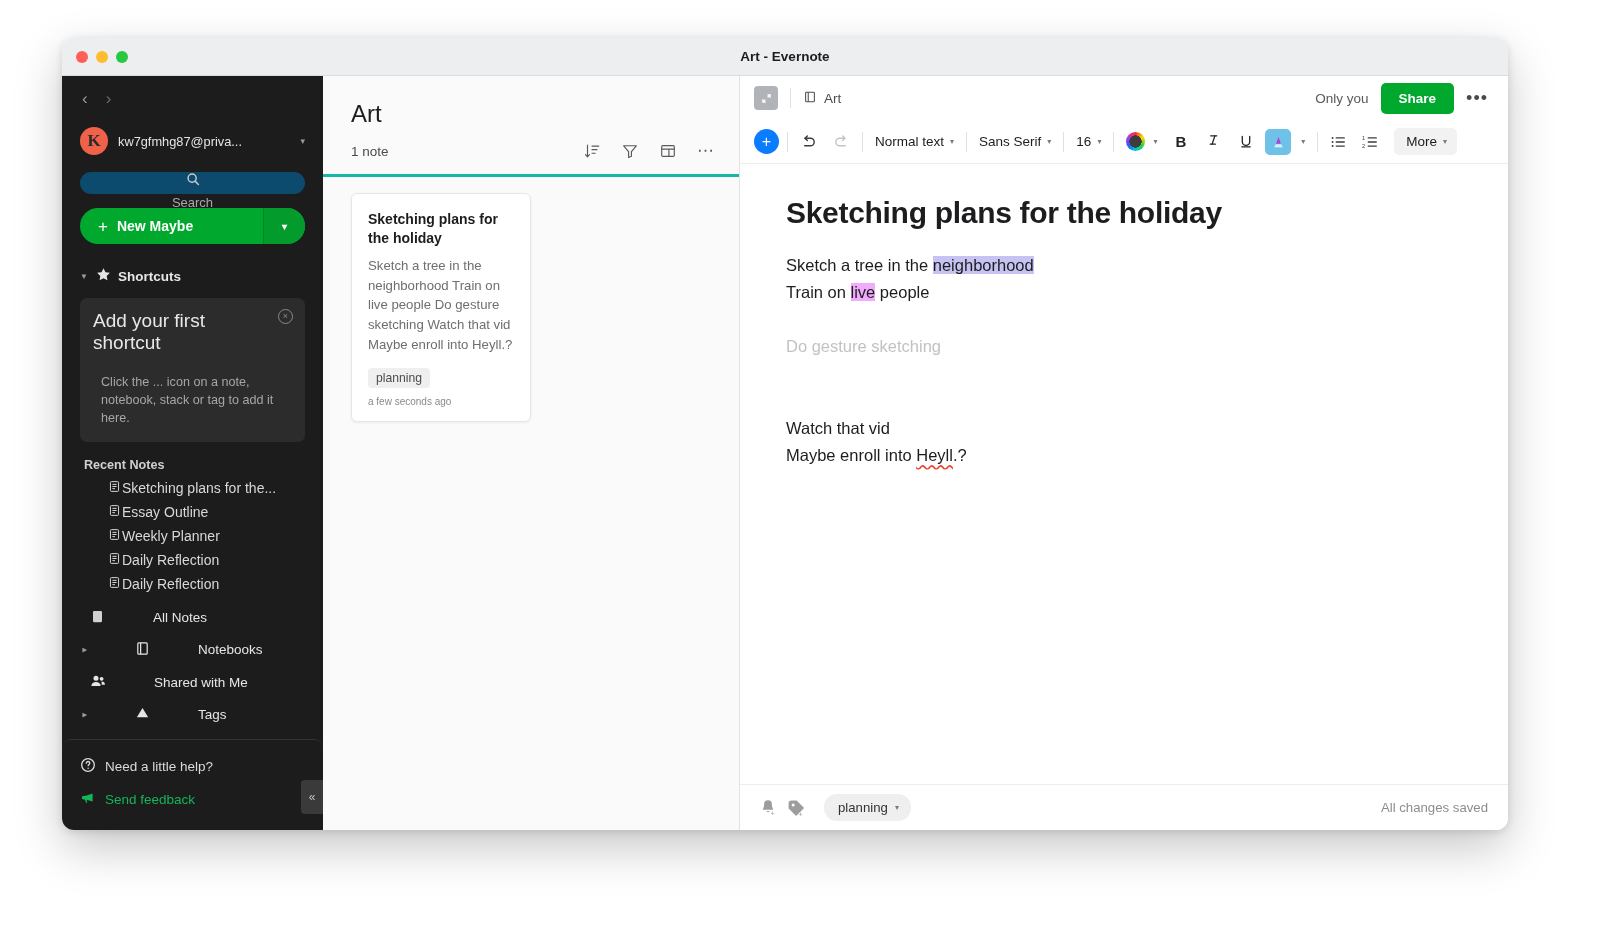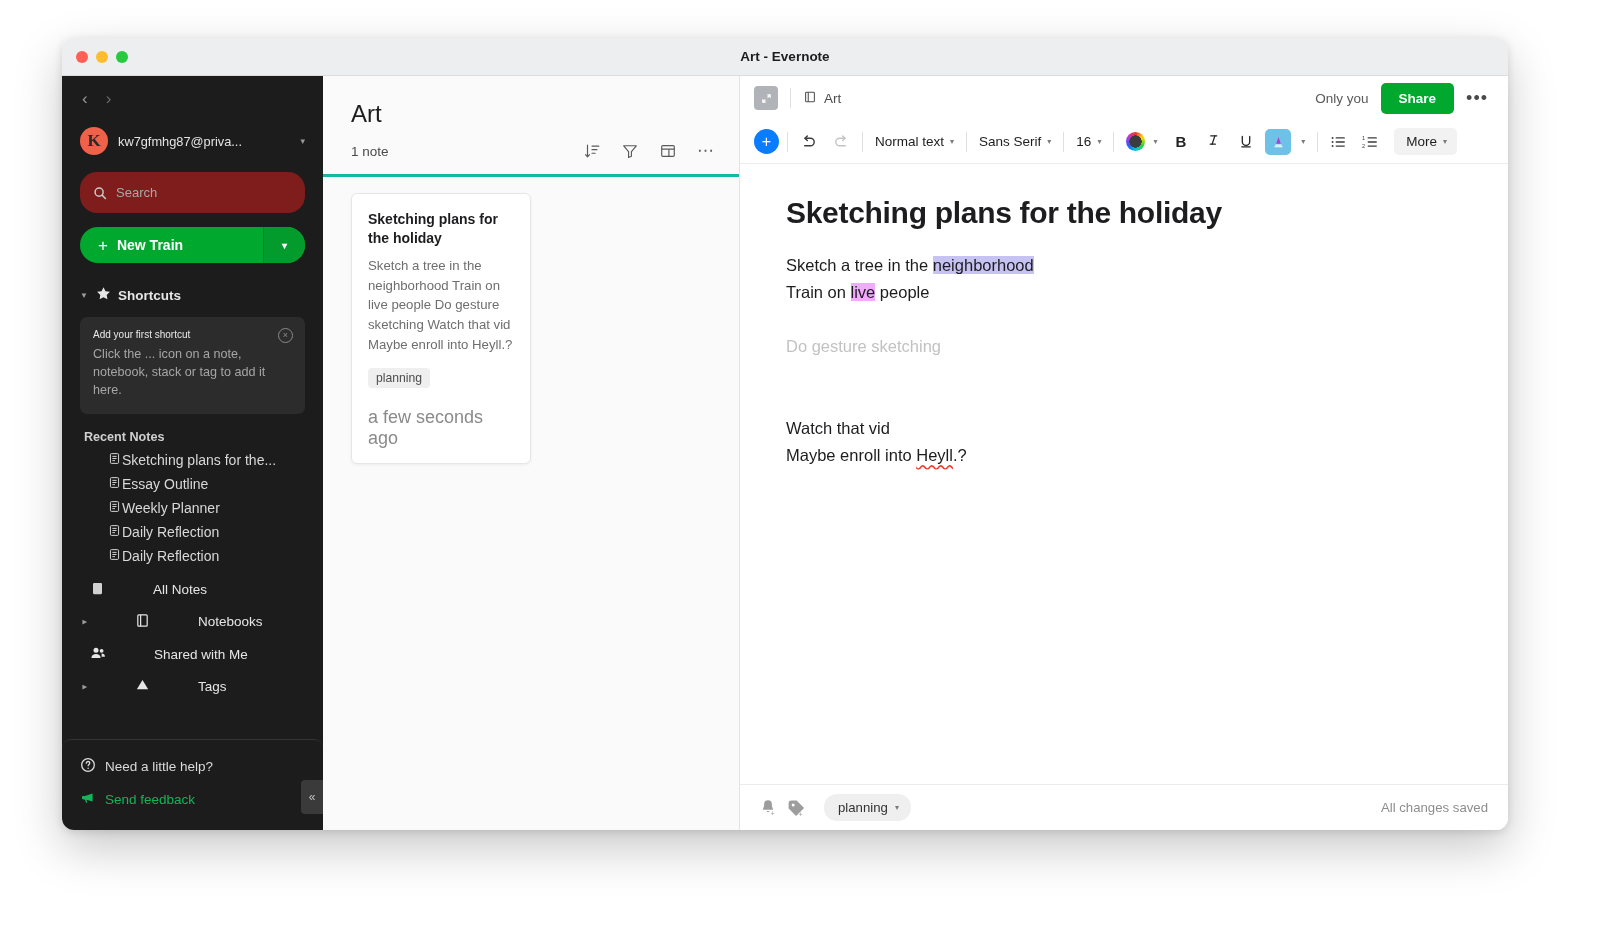--- a/index.html
+++ b/index.html
@@ -71,24 +71,25 @@
     font-family: "Liberation Serif", serif;
     flex: 0 0 28px;
     overflow: hidden;
   }
   #account-email {
     font-size: 12.8px; color: #e3e3e3; flex: 1;
     white-space: nowrap; overflow: hidden;
   }
   .caret { font-size: 9px; color: #9a9a9a; }
   #search-box {
-    margin: 12px 18px 0 18px; height: 41px;
-    background: #7f1d1d; border-radius: 17px;
+    margin: 12px 18px 0 18px; height: 22px;
+    background: #0c4a6e; border-radius: 17px;
     display: flex; align-items: center; gap: 9px;
     padding: 0 13px;
+    flex-direction: column;
   }
   #search-box .s-icon { color: #c9c9c9; display:flex; }
   #search-text { font-size: 13px; color: #a8a8a8; }
   #new-note-btn {
     margin: 14px 18px 0 18px; height: 36px;
     background: #00a82d; border-radius: 18px;
     display: flex; align-items: center; color: #fff;
     font-size: 14px; font-weight: bold;
     position: relative; overflow: hidden;
   }
@@ -112,24 +113,24 @@
     padding: 7px 18px; font-size: 13.5px; font-weight: bold; color: #e6e6e6;
   }
   .tri { font-size: 8px; color: #9d9d9d; width: 9px; }
   .tri.right { transform: rotate(-90deg); }
   #shortcut-card {
     margin: 6px 18px 0 18px; background: #2c2c2c;
     border-radius: 7px; padding: 12px 13px 14px 13px;
     position: relative;
   }
   #shortcut-card-title {
-    font-size: 10px; color: #e8e8e8; margin-bottom: 6px;
+    font-size: 19px; color: #e8e8e8; margin-bottom: 20px;
     padding-right: 22px;
   }
-  #shortcut-card-body { font-size: 12.6px; color: #a6a6a6; line-height: 1.42; }
+  #shortcut-card-body { font-size: 12.6px; color: #a6a6a6; line-height: 1.42; margin-left: 8px; }
   #shortcut-close {
     position: absolute; top: 11px; right: 12px;
     width: 15px; height: 15px; border-radius: 50%;
     border: 1px solid #8a8a8a; color: #8a8a8a;
     font-size: 9px; display: flex; align-items: center; justify-content: center;
     line-height: 1;
   }
   #recent-label {
     font-size: 12.6px; font-weight: bold; color: #d0d0d0;
     padding: 16px 18px 4px 22px;
@@ -196,21 +197,21 @@
   #note-card-snippet {
     font-size: 13.2px; color: #6e6e6e; line-height: 1.5;
   }
   #note-card-tag {
     display: inline-block; margin-top: 13px;
     background: #efefef; color: #4c4c4c;
     font-size: 12.2px; border-radius: 4px;
     padding: 3px 8px;
   }
   #note-card-time {
-    margin-top: 19px; font-size: 18px; color: #8a8a8a;
+    margin-top: 8px; font-size: 10px; color: #8a8a8a;
   }
   
   #editor { flex: 1; display: flex; flex-direction: column; background: #fff; min-width: 0; position: relative; }
   #editor-header {
     height: 44px; display: flex; align-items: center;
     padding: 0 20px 0 14px; gap: 12px;
   }
   #expand-btn {
     width: 24px; height: 24px; border-radius: 4px;
     background: #b0b3b8; display: flex;
@@ -333,21 +334,21 @@
             <circle cx="7" cy="7" r="4.6"></circle>
               <line x1="10.4" y1="10.4" x2="14.2" y2="14.2" stroke-linecap="round"></line>
           </svg>
         </span>
         <span id="search-text">Search</span>
       </div>
 
       <div id="new-note-btn">
         <div id="new-note-main">
           <span id="new-note-plus">+</span>
-          <span>New Train</span>
+          <span>New Maybe</span>
         </div>
         <div id="new-note-caret">
           <span>▾</span>
         </div>
       </div>
 
       <div id="sidebar-scroll">
 
         <div class="sec-header">
           <span class="tri">▼</span>

